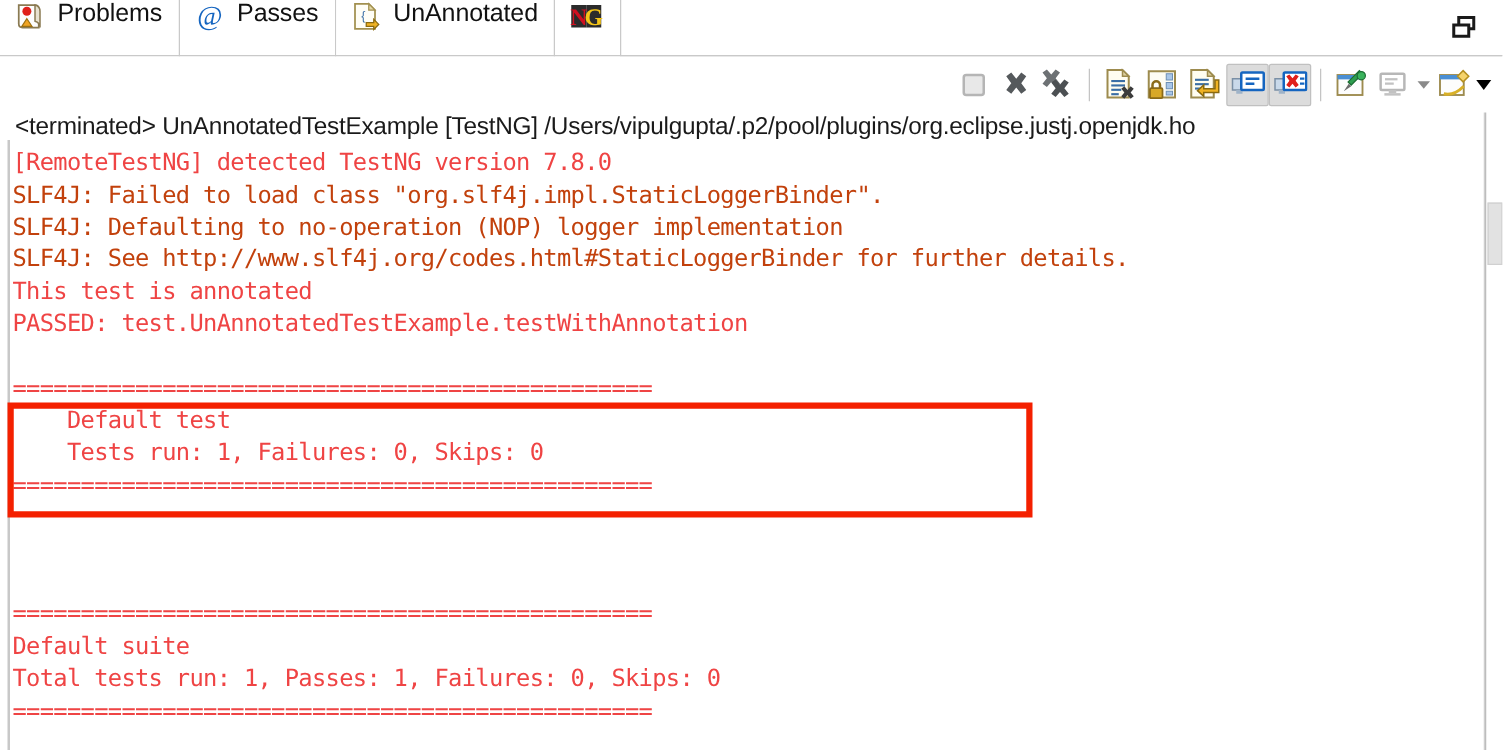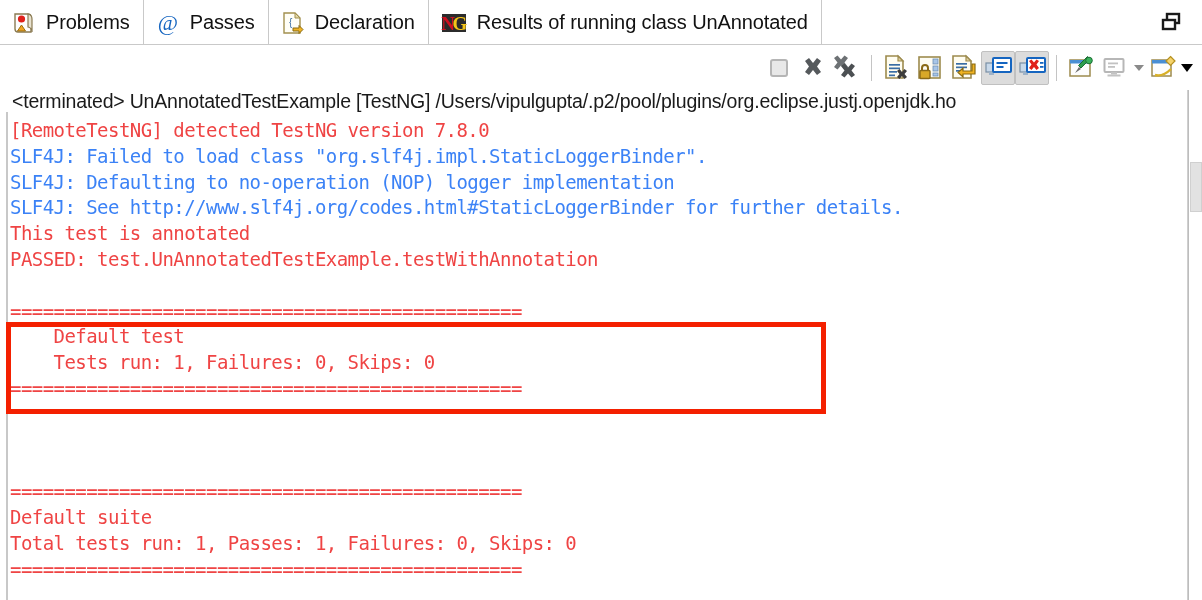--- a/index.html
+++ b/index.html
@@ -11,21 +11,21 @@
   }
   #app { position: relative; width: 1202px; height: 600px; background: #fff; }
 
   
   .tabbar {
     position: absolute; left: 0; top: 0; width: 1202px; height: 45px;
     background: #ffffff;
     display: flex; align-items: stretch;
   }
   .tab {
-    display: flex; align-items: center; gap: 9px;
+    display: flex; align-items: flex-start; gap: 9px;
     padding: 0 13px 0 11px;
     position: relative;
     background: #ffffff;
     border-right: 1px solid #c9c9c9;
     height: 45px;
   }
   .tab:first-child { border-left: none; }
   .tab.active {
     background: #f0f0f0;
     border-left: 1px solid #c9c9c9;
@@ -93,21 +93,21 @@
     font-size: 19.5px; color: #1a1a1a; white-space: pre;
     letter-spacing: -0.2px;
   }
   .out {
     position: absolute; left: 6px; top: 28px;
     font-family: "DejaVu Sans Mono", monospace;
     font-size: 19px; line-height: 25.8px;
     white-space: pre; color: #000;
     letter-spacing: -0.55px;
   }
-  .out .red { color: #3b82f6; display: block; }
+  .out .red { color: #c2410c; display: block; }
   .out .blk { color: #ef4444; display: block; }
 
   
   .annot-box {
     position: absolute; left: 2px; top: 232px;
     width: 820px; height: 92px;
     border: 5px solid #f42000;
     background: transparent;
     pointer-events: none;
   }
@@ -156,34 +156,33 @@
 
     <div class="tab">
       <span class="ico">
         <svg width="26" height="26" viewBox="0 0 26 26">
           <path d="M4 3 h11 l5 5 v15 h-16 z" fill="#fffef6" stroke="#a2904f" stroke-width="1.4"></path>
           <path d="M15 3 l5 5 h-5 z" fill="#e4d9a8" stroke="#a2904f" stroke-width="1"></path>
           <text x="9" y="16" font-family="Liberation Sans, sans-serif" font-size="10" fill="#3a6ea5">{</text>
           <path d="M13 18 h6 v-2.5 l4 4 l-4 4 v-2.5 h-6 z" fill="#f0b323" stroke="#8a6a10" stroke-width="1"></path>
         </svg>
       </span>
-      <span class="tab-label">Declaration</span>
+      <span class="tab-label">UnAnnotated</span>
     </div>
 
 
     <div class="tab">
       <span class="ico">
         <svg width="28" height="26" viewBox="0 0 28 26">
           <path d="M2 4 h12 v18 h-12 z" fill="#2b2b2b"></path>
           <path d="M14 4 h12 v18 h-12 z" fill="#2b2b2b"></path>
           <text x="8" y="20" font-family="Liberation Serif, serif" font-weight="bold" font-size="19" fill="#cf1020" text-anchor="middle">N</text>
           <text x="20" y="20" font-family="Liberation Serif, serif" font-weight="bold" font-size="19" fill="#f5c518" text-anchor="middle">G</text>
         </svg>
       </span>
-      <span class="tab-label">Results of running class UnAnnotated</span>
     </div>
 
     <div class="tabbar-fill"></div>
   </div>
   <div class="tabbar-underline"></div>
 
   <div class="restore-btn">
     <svg width="24" height="24" viewBox="0 0 24 24">
       <rect x="7" y="4" width="12" height="9" fill="none" stroke="#1a1a1a" stroke-width="2.4"></rect>
       <rect x="3" y="10" width="12" height="9" fill="#ffffff" stroke="#1a1a1a" stroke-width="2.4"></rect>

